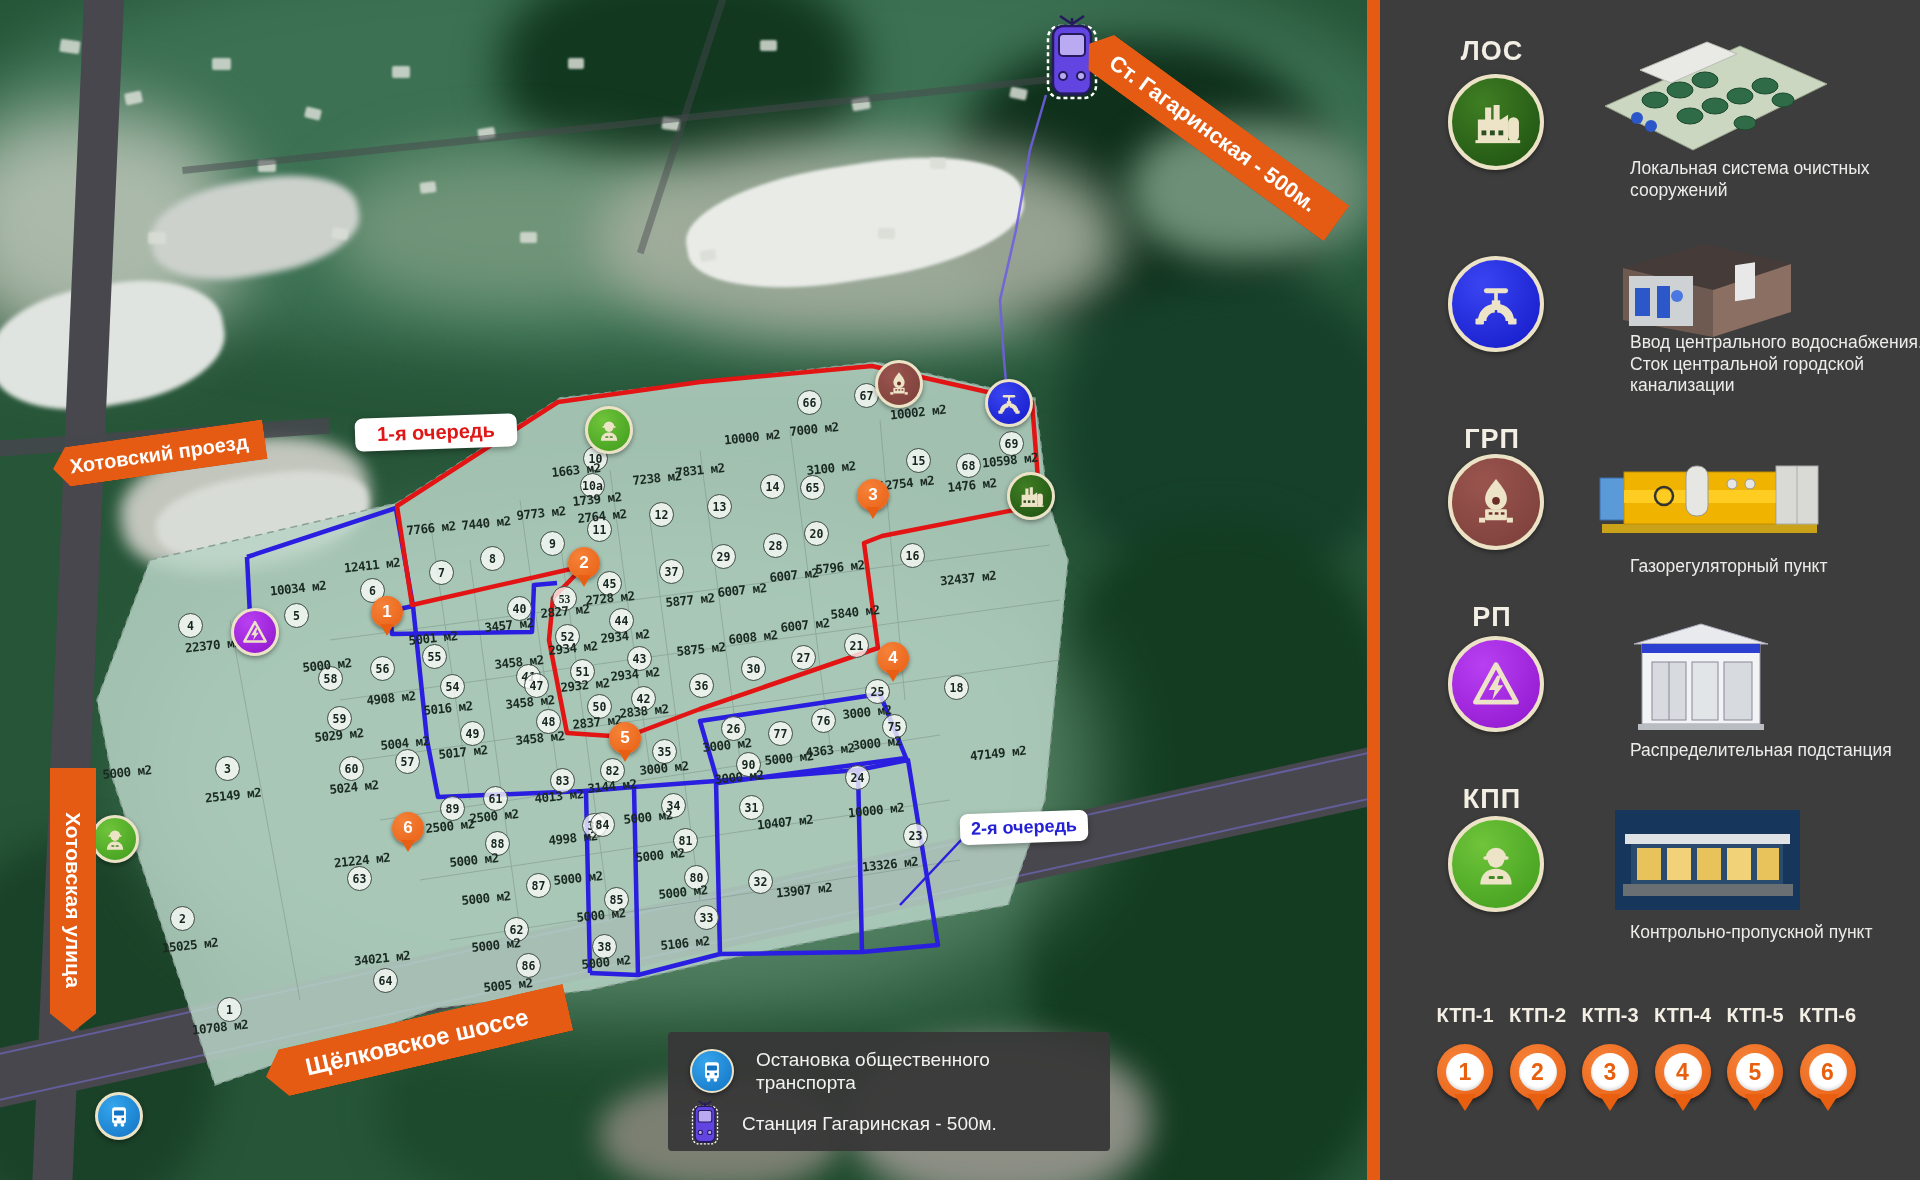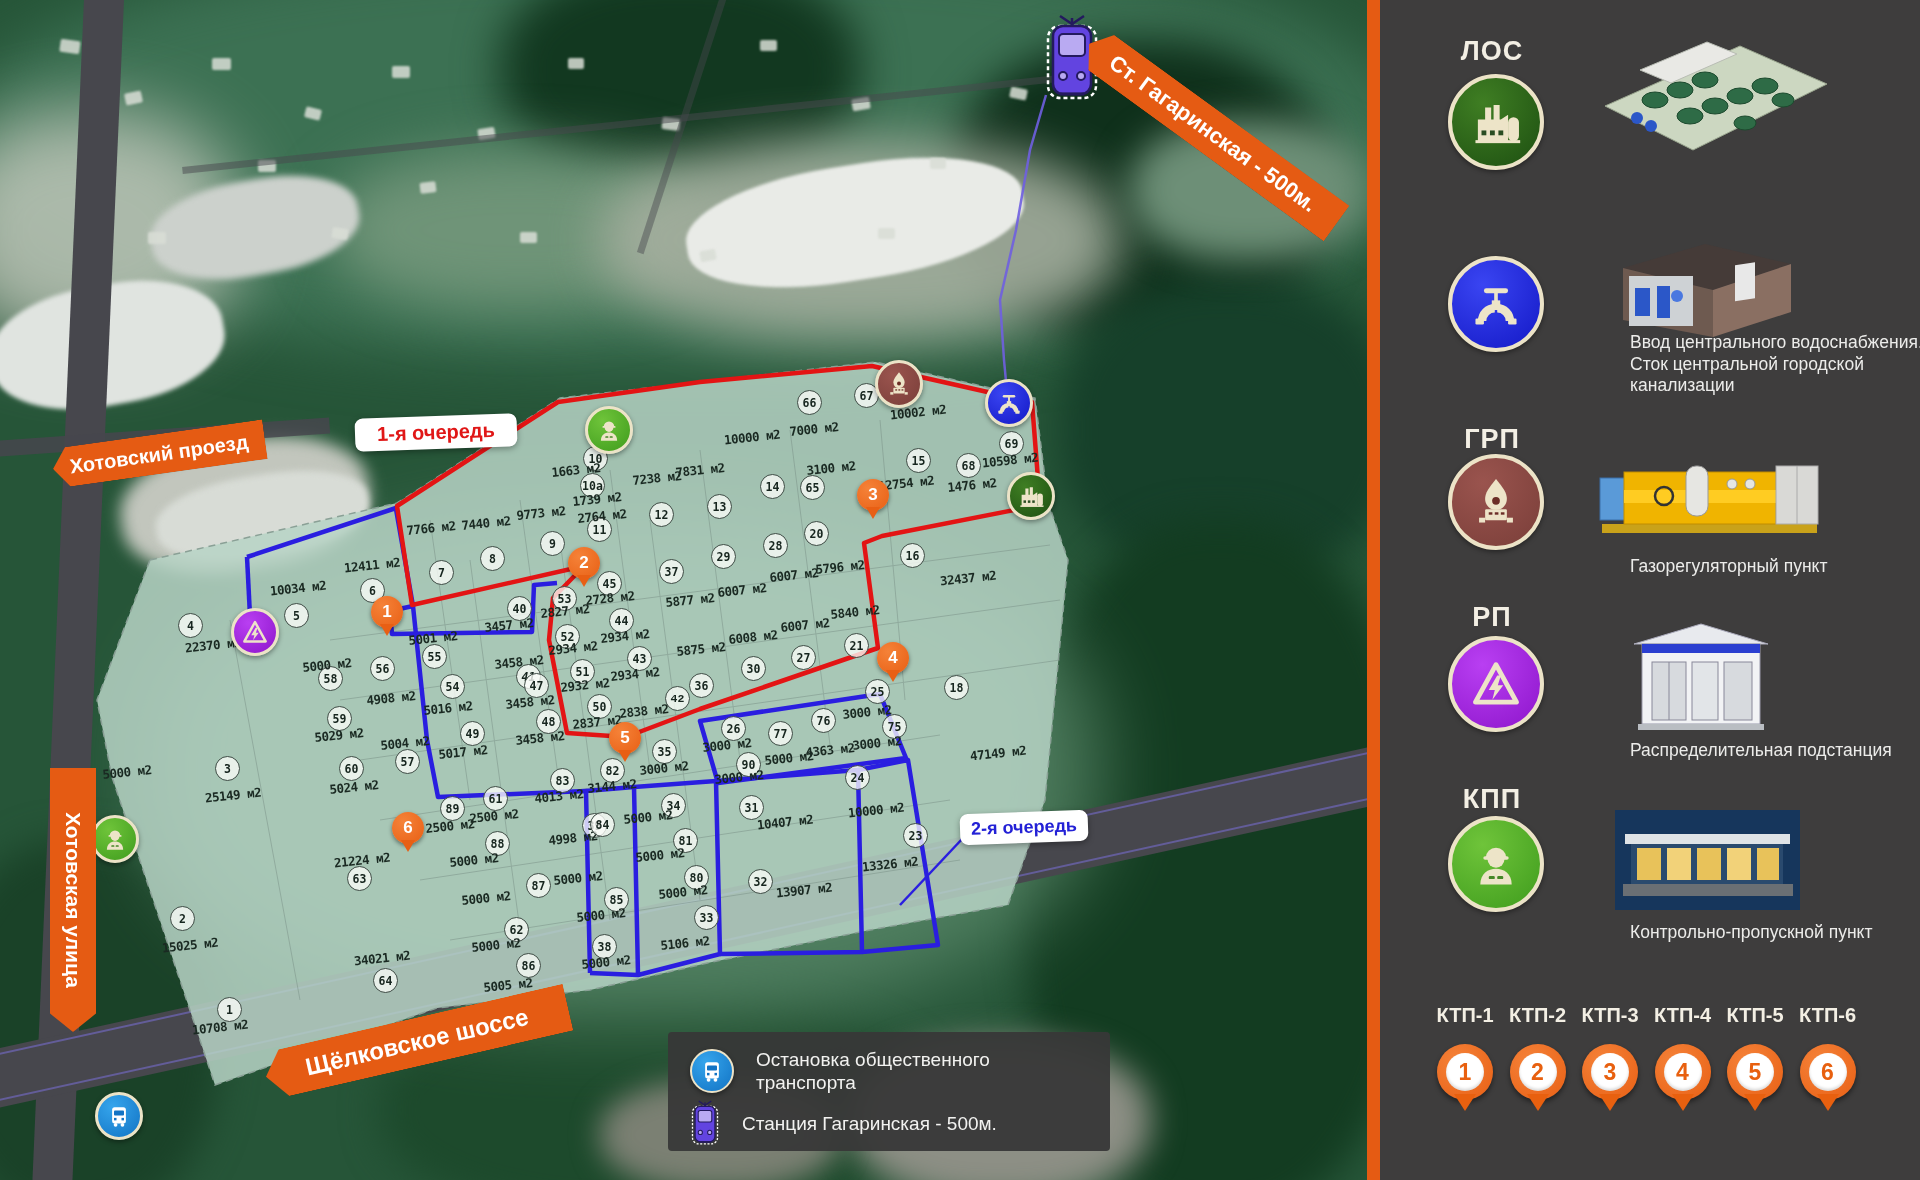--- a/index.html
+++ b/index.html
@@ -287,31 +287,31 @@
         <div class="plot-circle" style="left: 519px; top: 608px;">40</div>
         <div class="plot-area" style="left: 509px; top: 625px;">3457 м2</div>
         <div class="plot-circle" style="left: 528px; top: 676px; font-style: italic;">41</div>
         <div class="plot-area" style="left: 519px; top: 662px;">3458 м2</div>
         <div class="plot-circle" style="left: 536px; top: 685px;">47</div>
         <div class="plot-area" style="left: 530px; top: 702px;">3458 м2</div>
         <div class="plot-circle" style="left: 548px; top: 721px;">48</div>
         <div class="plot-area" style="left: 540px; top: 738px;">3458 м2</div>
         <div class="plot-circle" style="left: 609px; top: 583px;">45</div>
         <div class="plot-area" style="left: 610px; top: 598px;">2728 м2</div>
-        <div class="plot-circle" style="left: 564px; top: 598px;">53</div>
+        <div class="plot-circle" style="left: 564px; top: 598px; font-family: Liberation Serif, serif;">53</div>
         <div class="plot-area" style="left: 565px; top: 611px;">2827 м2</div>
         <div class="plot-circle" style="left: 621px; top: 620px;">44</div>
         <div class="plot-area" style="left: 625px; top: 636px;">2934 м2</div>
         <div class="plot-circle" style="left: 567px; top: 636px;">52</div>
         <div class="plot-area" style="left: 573px; top: 648px;">2934 м2</div>
         <div class="plot-circle" style="left: 639px; top: 658px;">43</div>
         <div class="plot-area" style="left: 635px; top: 674px;">2934 м2</div>
         <div class="plot-circle" style="left: 582px; top: 671px;">51</div>
         <div class="plot-area" style="left: 585px; top: 685px;">2932 м2</div>
-        <div class="plot-circle" style="left: 677px; top: 698px; font-family: Liberation Mono, monospace;">42</div>
+        <div class="plot-circle" style="left: 643px; top: 698px;">42</div>
         <div class="plot-area" style="left: 644px; top: 711px;">2838 м2</div>
         <div class="plot-circle" style="left: 599px; top: 706px;">50</div>
         <div class="plot-area" style="left: 597px; top: 722px;">2837 м2</div>
         <div class="plot-circle" style="left: 434px; top: 656px;">55</div>
         <div class="plot-area" style="left: 433px; top: 638px;">5001 м2</div>
         <div class="plot-circle" style="left: 452px; top: 686px;">54</div>
         <div class="plot-area" style="left: 448px; top: 708px;">5016 м2</div>
         <div class="plot-circle" style="left: 382px; top: 668px;">56</div>
         <div class="plot-area" style="left: 391px; top: 698px;">4908 м2</div>
         <div class="plot-circle" style="left: 330px; top: 678px;">58</div>
@@ -527,20 +527,21 @@
         <ellipse cx="105" cy="88" rx="13" ry="8"></ellipse>
           <ellipse cx="130" cy="78" rx="13" ry="8"></ellipse>
           <ellipse cx="155" cy="68" rx="13" ry="8"></ellipse>
         <ellipse cx="180" cy="58" rx="13" ry="8"></ellipse>
           <ellipse cx="198" cy="72" rx="11" ry="7"></ellipse>
           <ellipse cx="160" cy="95" rx="11" ry="7"></ellipse>
       </g>
       <circle cx="52" cy="90" r="6" fill="#2b57c8"></circle>
         <circle cx="66" cy="98" r="6" fill="#2b57c8"></circle>
     </svg>
+    <div class="side-desc" style="top:158px;width:280px;">Локальная система очистных сооружений</div>
 
     <div class="side-icon" style="top:256px;">
         <div class="cicon bg-water">
           <svg width="58" height="58" viewBox="0 0 48 48">
             <g fill="#ede4c8">
               <rect x="20.5" y="21" width="7" height="8"></rect>
               <rect x="22.5" y="14" width="3" height="8"></rect>
               <rect x="14" y="11" width="20" height="4" rx="2"></rect>
               <path d="M9,38 a14,14 0 0 1 14,-14 v7 a7,7 0 0 0 -7,7 z"></path>
               <path d="M39,38 a14,14 0 0 0 -14,-14 v7 a7,7 0 0 1 7,7 z"></path>

